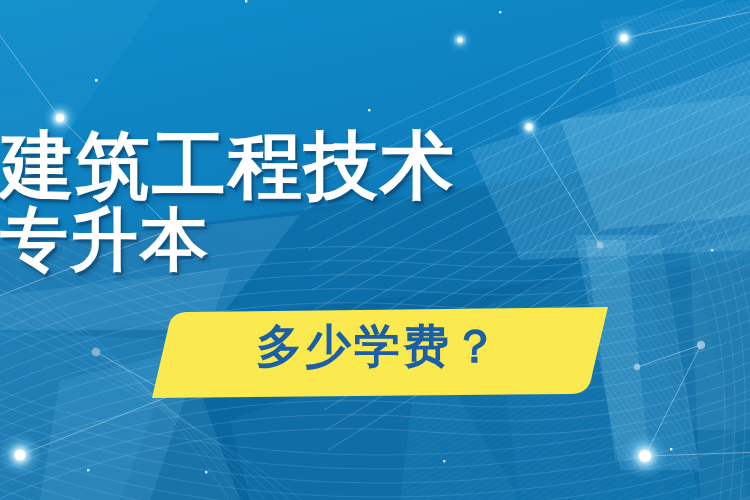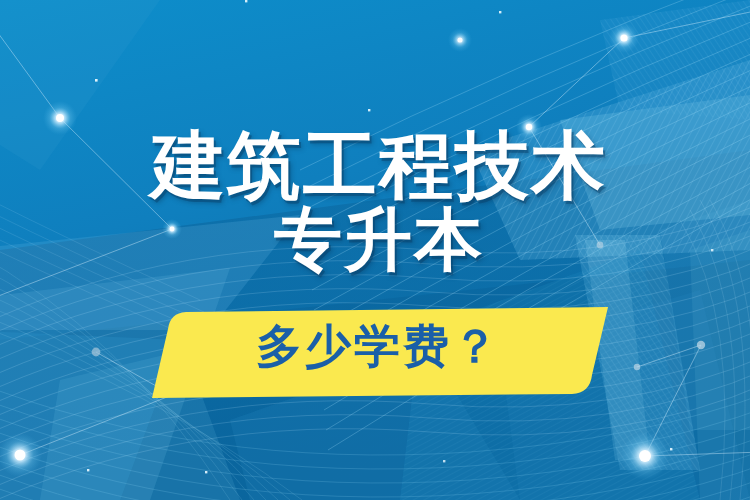--- a/index.html
+++ b/index.html
@@ -34,24 +34,23 @@
     position: absolute;
     inset: 0;
     z-index: 20;
   }
 
   .headline {
     position: absolute;
     left: 0;
     right: 0;
     top: 128px;
-    text-align: center;
+    text-align: left;
     line-height: 1.0;
     pointer-events: none;
-    padding-left: 8px;
   }
 
   .headline-line {
     display: block;
     color: #ffffff;
     font-family: "DejaVu Sans", "Liberation Sans", sans-serif;
     font-weight: bold;
     letter-spacing: 1px;
     text-shadow:
         2px 3px 0 rgba(7, 60, 100, 0.40),

